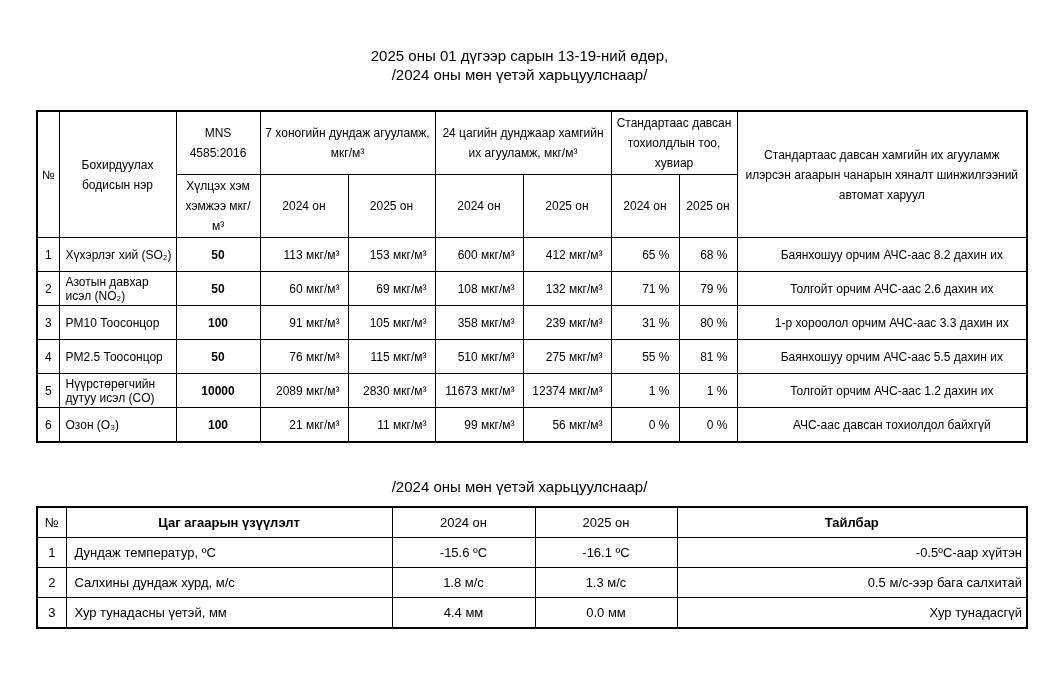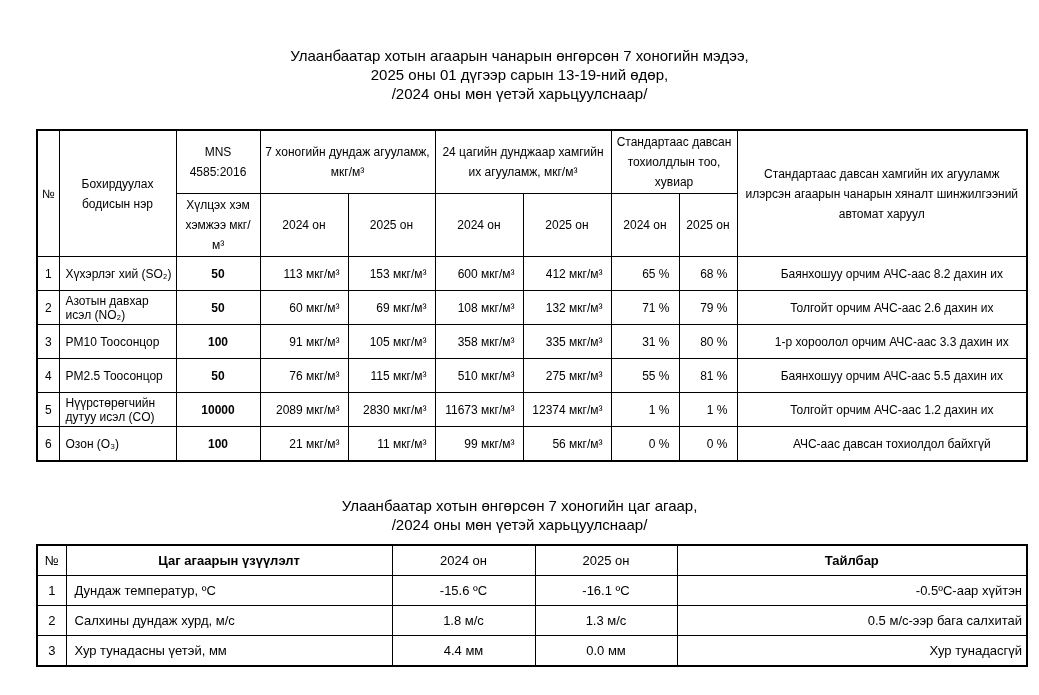--- a/index.html
+++ b/index.html
@@ -59,21 +59,20 @@
   table.t2 td.c-ind { text-align: left; padding-left: 8px; }
   table.t2 td.c-val { text-align: center; }
   table.t2 td.c-note { text-align: right; padding-left: 8px; }
 </style>
 </head>
 <body>
 
 <div class="page">
 
   <div class="doc-title first">
-    <div>Улаанбаатар хотын агаарын чанарын өнгөрсөн 7 хоногийн мэдээ,</div>
     <div>2025 оны 01 дүгээр сарын 13-19-ний өдөр,</div>
     <div>/2024 оны мөн үетэй харьцуулснаар/</div>
   </div>
 
   <table class="doc-table t1">
     <colgroup>
       <col style="width:22px">
         <col style="width:117px">
         <col style="width:84px">
       <col style="width:88px">
@@ -129,21 +128,21 @@
         <td class="c-pct">79 %</td>
         <td class="c-station">Толгойт орчим АЧС-аас 2.6 дахин их</td>
       </tr>
       <tr>
         <td class="c-num">3</td>
         <td class="c-name">PM10 Тоосонцор</td>
         <td class="c-mns">100</td>
         <td class="c-val">91 мкг/м³</td>
         <td class="c-val">105 мкг/м³</td>
         <td class="c-val">358 мкг/м³</td>
-        <td class="c-val">335 мкг/м³</td>
+        <td class="c-val">239 мкг/м³</td>
         <td class="c-pct">31 %</td>
         <td class="c-pct">80 %</td>
         <td class="c-station">1-р хороолол орчим АЧС-аас 3.3 дахин их</td>
       </tr>
       <tr>
         <td class="c-num">4</td>
         <td class="c-name">PM2.5 Тоосонцор</td>
         <td class="c-mns">50</td>
         <td class="c-val">76 мкг/м³</td>
         <td class="c-val">115 мкг/м³</td>
@@ -174,21 +173,20 @@
         <td class="c-val">99 мкг/м³</td>
         <td class="c-val">56 мкг/м³</td>
         <td class="c-pct">0 %</td>
         <td class="c-pct">0 %</td>
         <td class="c-station">АЧС-аас давсан тохиолдол байхгүй</td>
       </tr>
     </tbody>
   </table>
 
   <div class="doc-title second">
-    <div>Улаанбаатар хотын өнгөрсөн 7 хоногийн цаг агаар,</div>
     <div>/2024 оны мөн үетэй харьцуулснаар/</div>
   </div>
 
   <table class="doc-table t2">
     <colgroup>
       <col style="width:29px">
         <col style="width:326px">
         <col style="width:143px">
       <col style="width:142px">
         <col style="width:350px">

